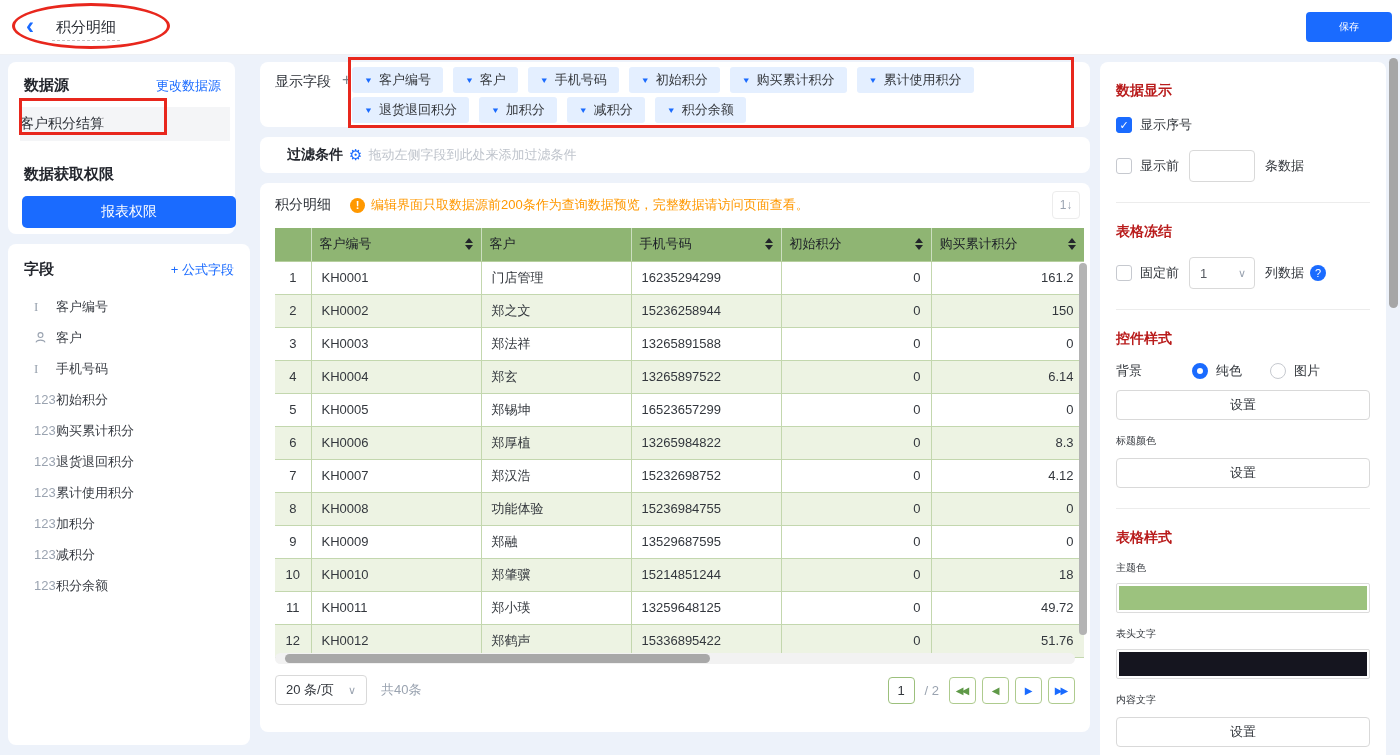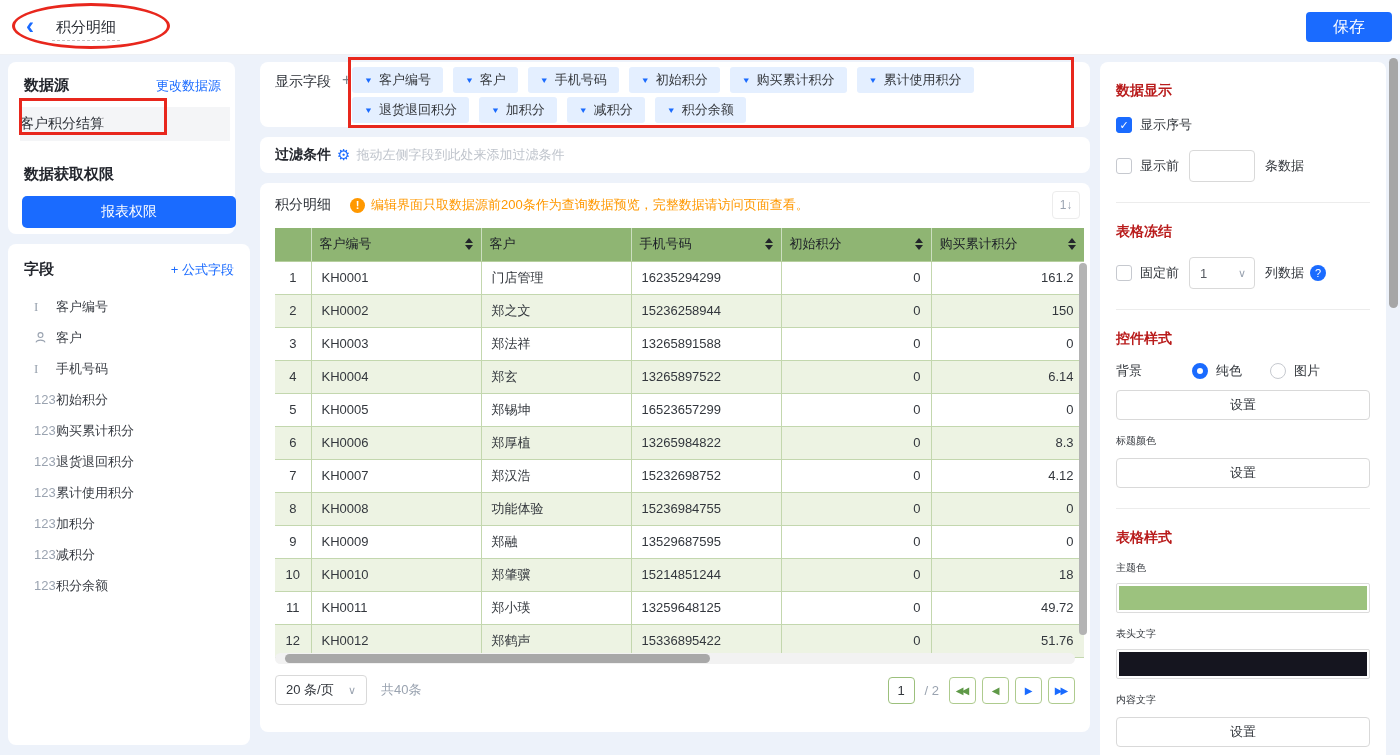--- a/index.html
+++ b/index.html
@@ -4,21 +4,21 @@
 <style>
   * { margin:0; padding:0; box-sizing:border-box; }
   html,body { width:1400px; height:755px; }
   body { font-family:"Liberation Sans","DejaVu Sans",sans-serif; background:#edf2fa; color:#333; }
   .stage { position:relative; width:1400px; height:755px; overflow:hidden; }
 
   
   .topbar { position:absolute; left:0; top:0; width:1400px; height:55px; background:#fff; border-bottom:1px solid #eef0f4; }
   .back-icon { position:absolute; left:26px; top:14px; color:#1a6bff; font-size:24px; line-height:24px; font-weight:bold; cursor:pointer; }
   .page-title { position:absolute; left:52px; top:18px; font-size:15px; color:#2b2f36; border-bottom:1px dashed #c3c3c3; padding:0 4px 3px 4px; }
-  .save-btn { position:absolute; right:8px; top:12px; width:86px; height:30px; background:#1a6bff; color:#fff; border:none; border-radius:4px; font-size:16px; display:flex; align-items:center; justify-content:center; }
+  .save-btn { position:absolute; right:8px; top:12px; width:86px; height:30px; background:#1a6bff; color:#fff; border:none; border-radius:4px; font-size:10px; display:flex; align-items:center; justify-content:center; }
 
   
   .card { position:absolute; background:#fff; border-radius:8px; }
 
   
   .card-ds { left:8px; top:62px; width:227px; height:172px; }
   .ds-head { display:flex; justify-content:space-between; align-items:center; padding:14px 14px 0 16px; }
   .sec-title { font-size:15px; font-weight:bold; color:#23262d; }
   .link-blue { font-size:13px; color:#1a6bff; cursor:pointer; }
   .ds-item { margin:12px 5px 0 12px; height:34px; background:#f4f5f7; display:flex; align-items:center; font-size:14px; color:#2b2f36; }
@@ -36,21 +36,21 @@
   
   .card-display { left:260px; top:62px; width:830px; height:65px; }
   .display-label { position:absolute; left:15px; top:11px; font-size:14px; color:#2b2f36; }
   .display-plus { position:absolute; left:82px; top:9px; font-size:16px; color:#7a7f88; cursor:pointer; }
   .chips-wrap { position:absolute; left:92px; top:5px; width:726px; }
   .chip-row { display:flex; gap:10px; margin-bottom:4px; }
   .chip { height:26px; background:#e4efff; border-radius:3px; display:inline-flex; align-items:center; padding:0 12px; font-size:13px; color:#35383d; cursor:pointer; white-space:nowrap; }
   .chip .tri { font-size:9px; color:#1a6bff; margin-right:6px; transform:scaleY(.9); }
 
   .card-filter { left:260px; top:137px; width:830px; height:36px; }
-  .filter-inner { display:flex; align-items:center; height:36px; padding-left:15px; gap:6px; }
+  .filter-inner { display:flex; align-items:center; height:36px; padding-left:15px; gap:6px;margin-left:12px; }
   .filter-label { font-size:14px; font-weight:bold; color:#23262d; }
   .gear-icon { color:#1a6bff; font-size:15px; cursor:pointer; }
   .filter-placeholder { font-size:13px; color:#bfc4cc; }
 
   
   .card-table { left:260px; top:183px; width:830px; height:549px; }
   .tbl-title { position:absolute; left:15px; top:13px; font-size:14px; color:#2b2f36; }
   .notice { position:absolute; left:90px; top:13px; display:flex; align-items:center; gap:6px; }
   .warn-icon { width:15px; height:15px; border-radius:50%; background:#ff9800; color:#fff; font-size:11px; font-weight:bold; display:flex; align-items:center; justify-content:center; }
   .notice-text { font-size:13px; color:#ff9800; }

